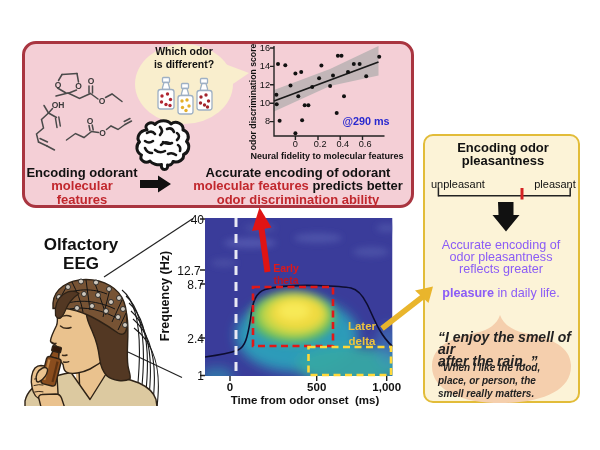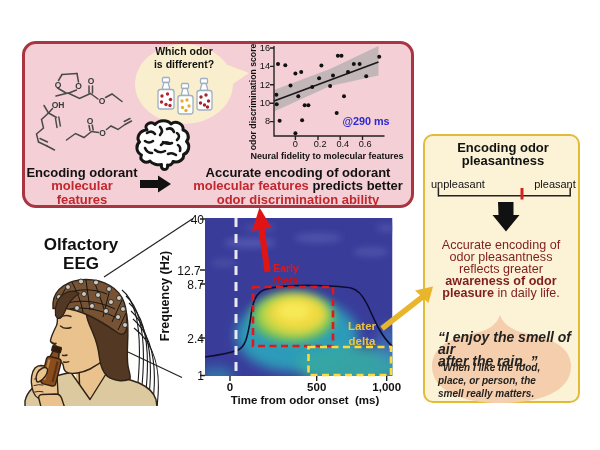--- a/index.html
+++ b/index.html
@@ -346,15 +346,15 @@
   <g stroke="#222" stroke-width="1.5">
     <line x1="15.4" y1="61.7" x2="147.2" y2="61.7"></line>
     <line x1="15.4" y1="53.5" x2="15.4" y2="62.5"></line>
     <line x1="147.2" y1="53.5" x2="147.2" y2="62.5"></line>
   </g>
   <line x1="99" y1="54" x2="99" y2="65.5" stroke="#d42222" stroke-width="3"></line>
   <path d="M75,68 L90.5,68 L90.5,81 L96.5,81 L83,97.5 L69.5,81 L75.5,81 Z" fill="#111"></path>
   <path d="M77,181 C80,190 89,196 101,199 C130,204.5 147,213 148,231 C149,256 120,269 78,269 C38,269 8,256 9,231 C10,212 29,203 54,198.5 C66,196 74,190 77,181 Z" fill="#f5cfad"></path>
 </svg>
 
-<div class="abs ctr" style="left:426px;top:240px;width:150px;font-size:12.6px;line-height:11.9px;color:#7f1d1d;">Accurate encoding of<br>odor pleasantness<br>reflects greater<br><b>awareness of odor</b><br><b>pleasure</b> in daily life.</div>
+<div class="abs ctr" style="left:426px;top:240px;width:150px;font-size:12.6px;line-height:11.9px;color:#8b5cf6;">Accurate encoding of<br>odor pleasantness<br>reflects greater<br><br><b>pleasure</b> in daily life.</div>
 <div class="abs" style="left:438px;top:330.5px;width:136px;font-size:14px;font-style:italic;line-height:12.3px;color:#222;font-weight:bold;">“I enjoy the smell of air<br>after the rain. ”</div>
 <div class="abs" style="left:438px;top:360.5px;width:136px;font-size:10px;font-style:italic;line-height:13.2px;color:#222;font-weight:bold;">“When I like the food,<br>place, or person, the<br>smell really matters.</div>
 
 </body></html>

